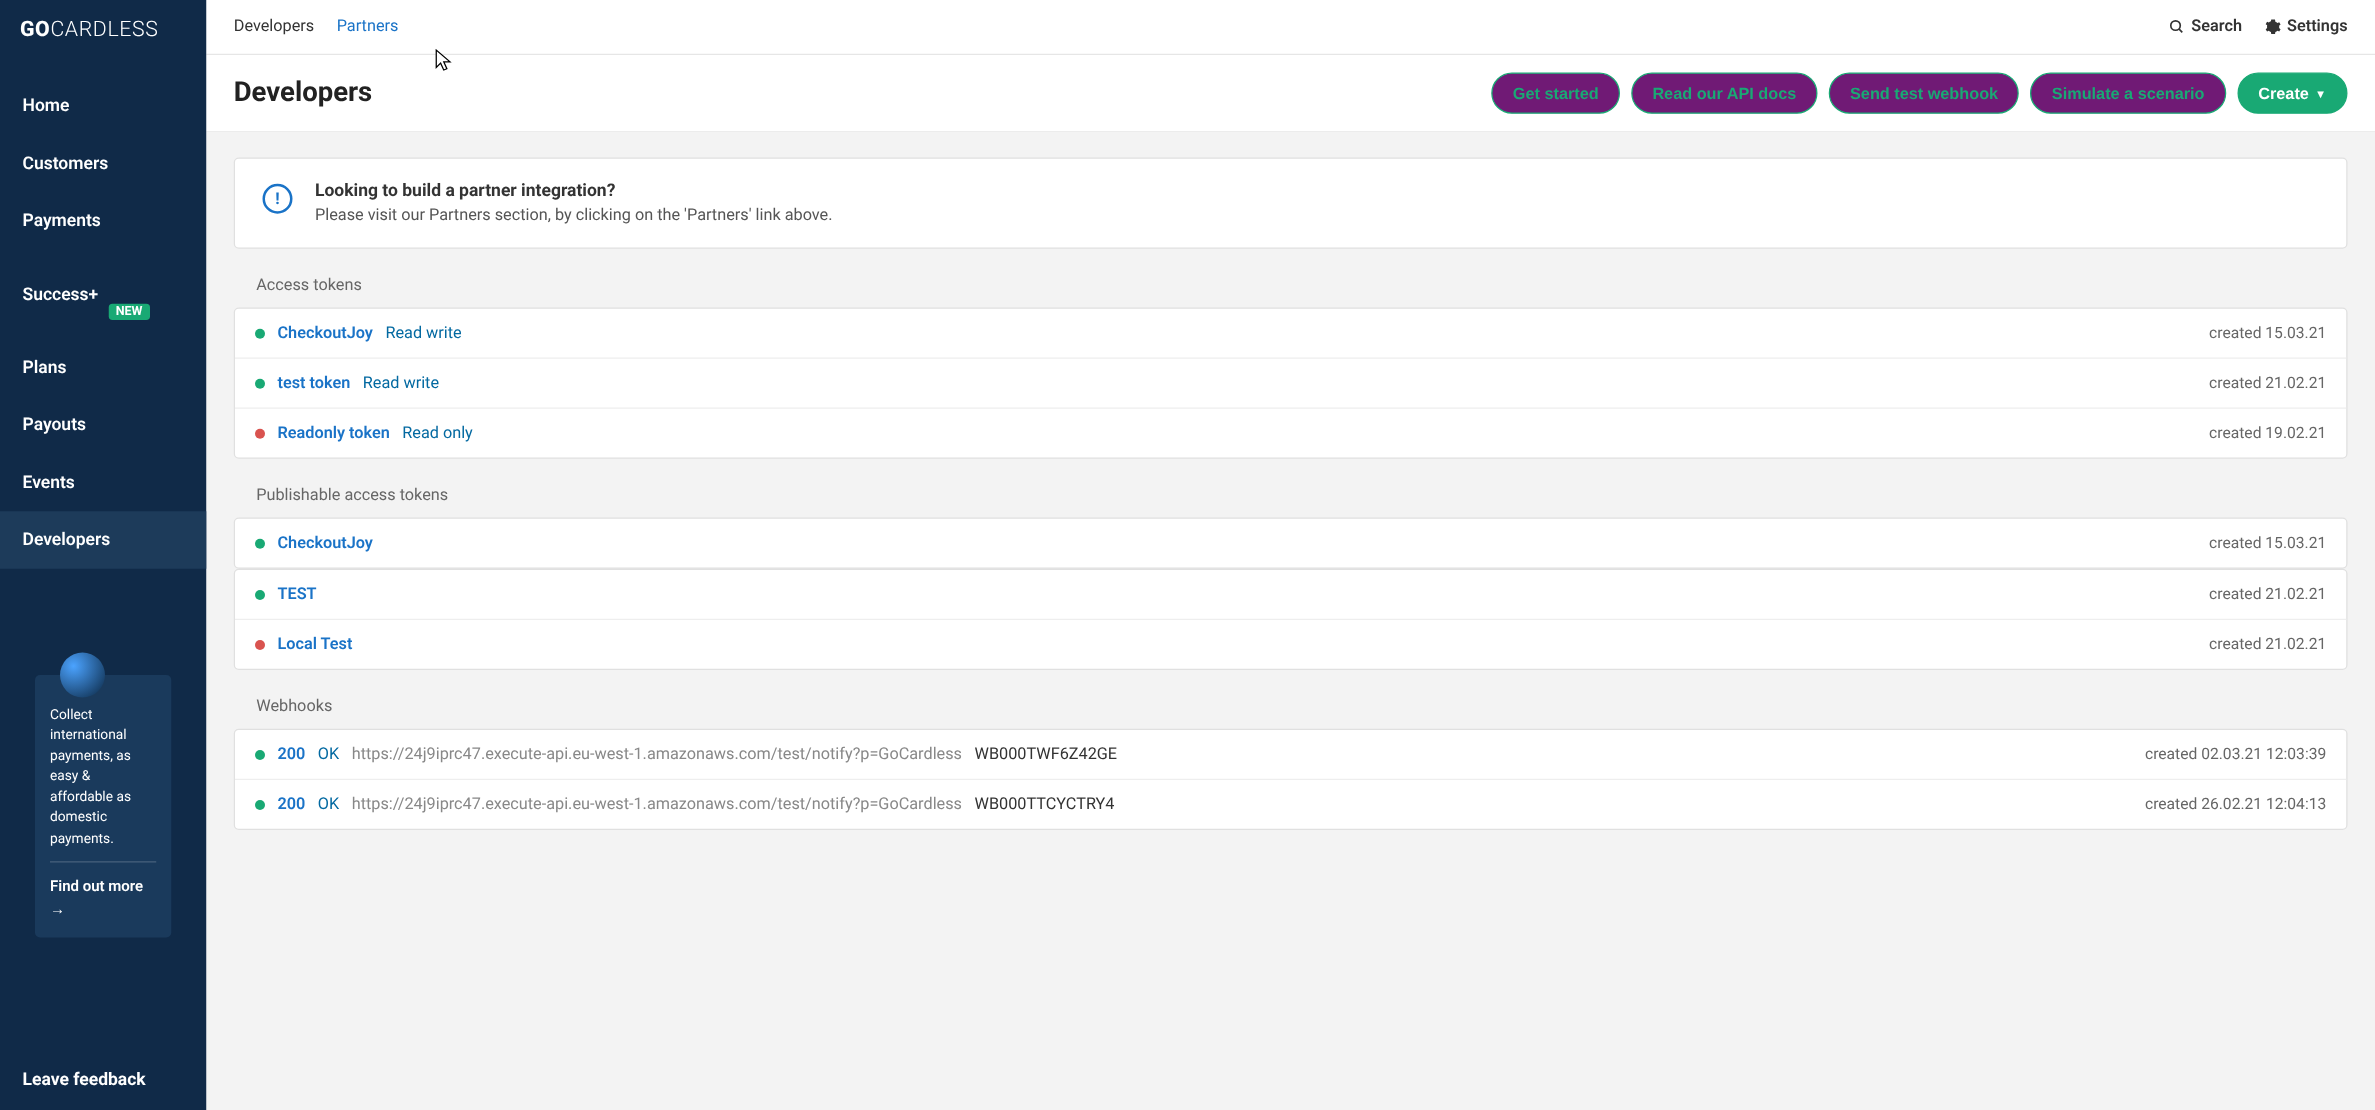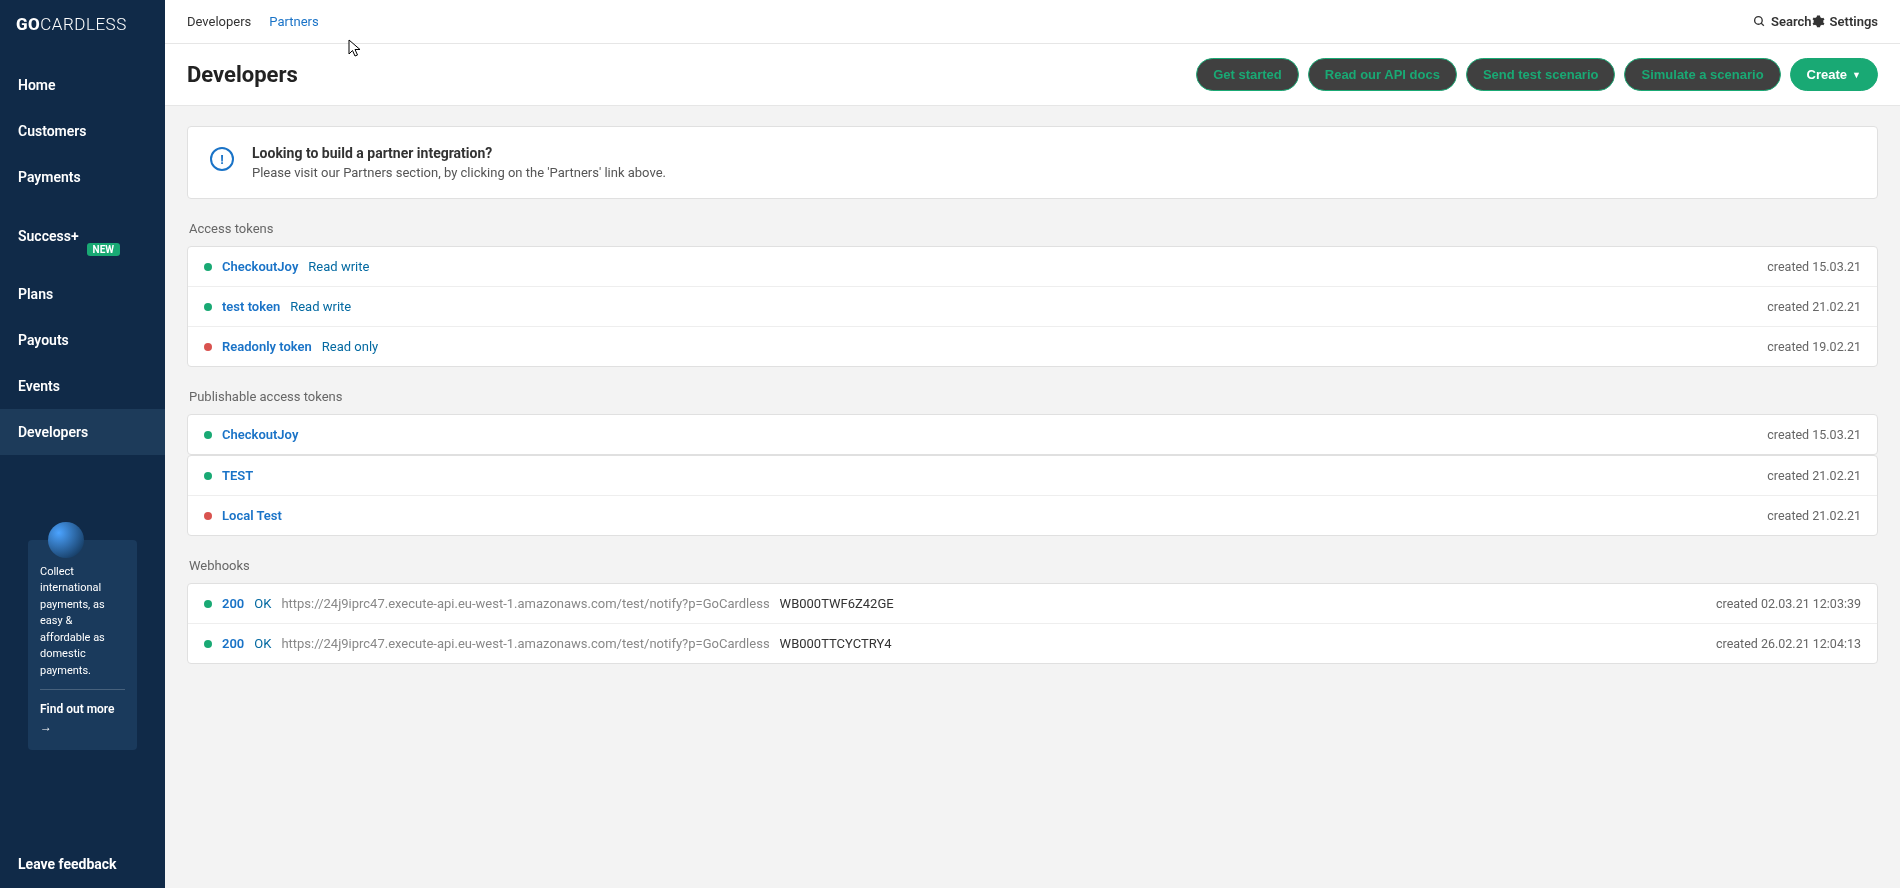--- a/index.html
+++ b/index.html
@@ -94,20 +94,21 @@
     height: 44px;
     border-bottom: 1px solid #e6e6e6;
     background: #fff;
   }
   .tabs { display: flex; gap: 18px; }
   .tab { font-size: 13px; color: #333; cursor: pointer; }
   .tab.link { color: #1a73c7; }
   .topbar-right {
     margin-left: auto;
     display: flex;
+    gap: 18px;
     align-items: center;
     color: #333;
   }
   .topbar-icon { font-size: 13px; font-weight: 600; display: flex; gap: 5px; align-items: center; cursor: pointer; }
 
   .header {
     display: flex;
     align-items: center;
     padding: 14px 22px;
     border-bottom: 1px solid #e6e6e6;
@@ -115,21 +116,21 @@
   }
   .page-title { font-size: 22px; font-weight: 700; color: #222; }
   .header-actions { margin-left: auto; display: flex; gap: 9px; }
   .btn {
     padding: 8px 16px;
     border-radius: 18px;
     font-size: 13px;
     font-weight: 600;
     cursor: pointer;
     border: 1px solid #19a974;
-    background: #404040;
+    background: #701a75;
     color: #19a974;
   }
   .btn-primary {
     background: #19a974;
     color: #fff;
     display: inline-flex;
     align-items: center;
     gap: 5px;
   }
   .caret-down { font-size: 9px; }
@@ -160,21 +161,21 @@
     font-size: 13px;
     flex-shrink: 0;
     margin-top: 2px;
   }
   .info-text .title { font-weight: 700; margin-bottom: 4px; }
   .info-text .desc { color: #555; font-size: 13px; }
 
   .section-title {
     font-size: 13px;
     color: #666;
-    margin: 22px 0 10px 2px;
+    margin: 22px 0 10px 18px;
   }
 
   .list {
     background: #fff;
     border: 1px solid #e0e0e0;
     border-radius: 4px;
   }
   .row {
     display: flex;
     align-items: center;
@@ -272,21 +273,21 @@
         <span>Settings</span>
       </span>
     </div>
   </div>
 
   <div class="header">
     <div class="page-title">Developers</div>
     <div class="header-actions">
       <button class="btn">Get started</button>
       <button class="btn">Read our API docs</button>
-      <button class="btn">Send test scenario</button>
+      <button class="btn">Send test webhook</button>
       <button class="btn">Simulate a scenario</button>
       <button class="btn btn-primary">
         <span>Create</span>
         <span class="caret-down">▼</span>
       </button>
     </div>
   </div>
 
   <div class="content">
 

